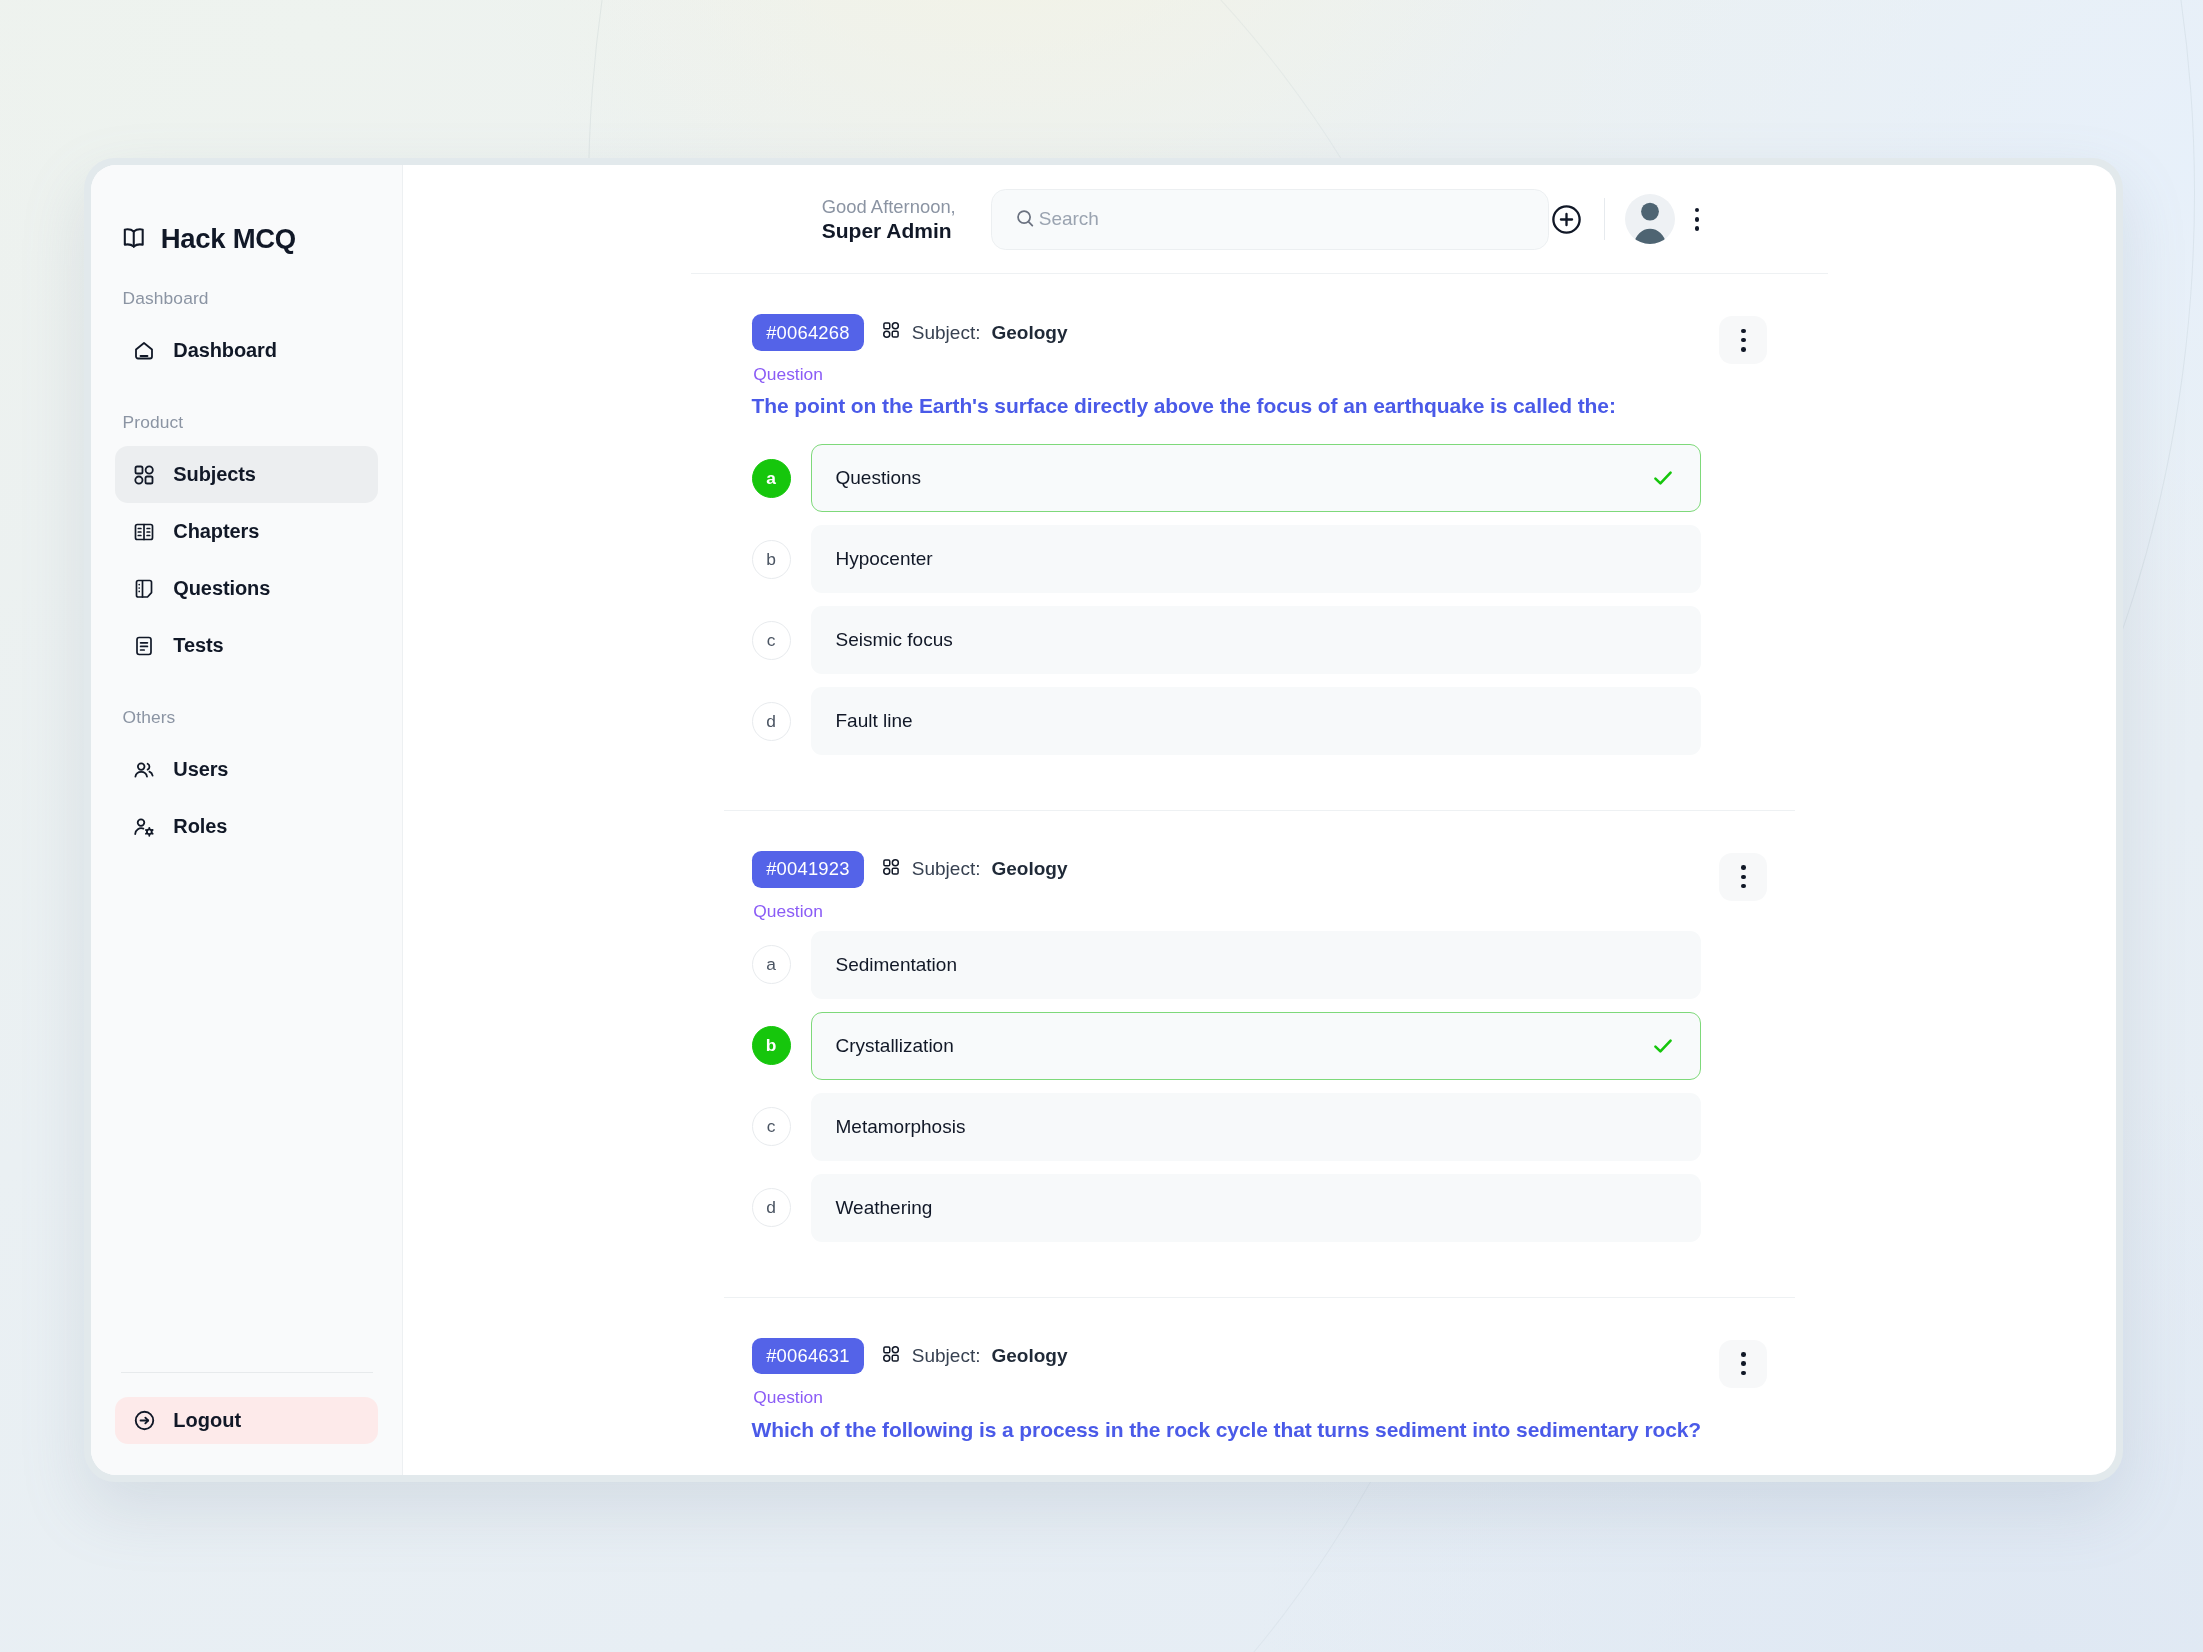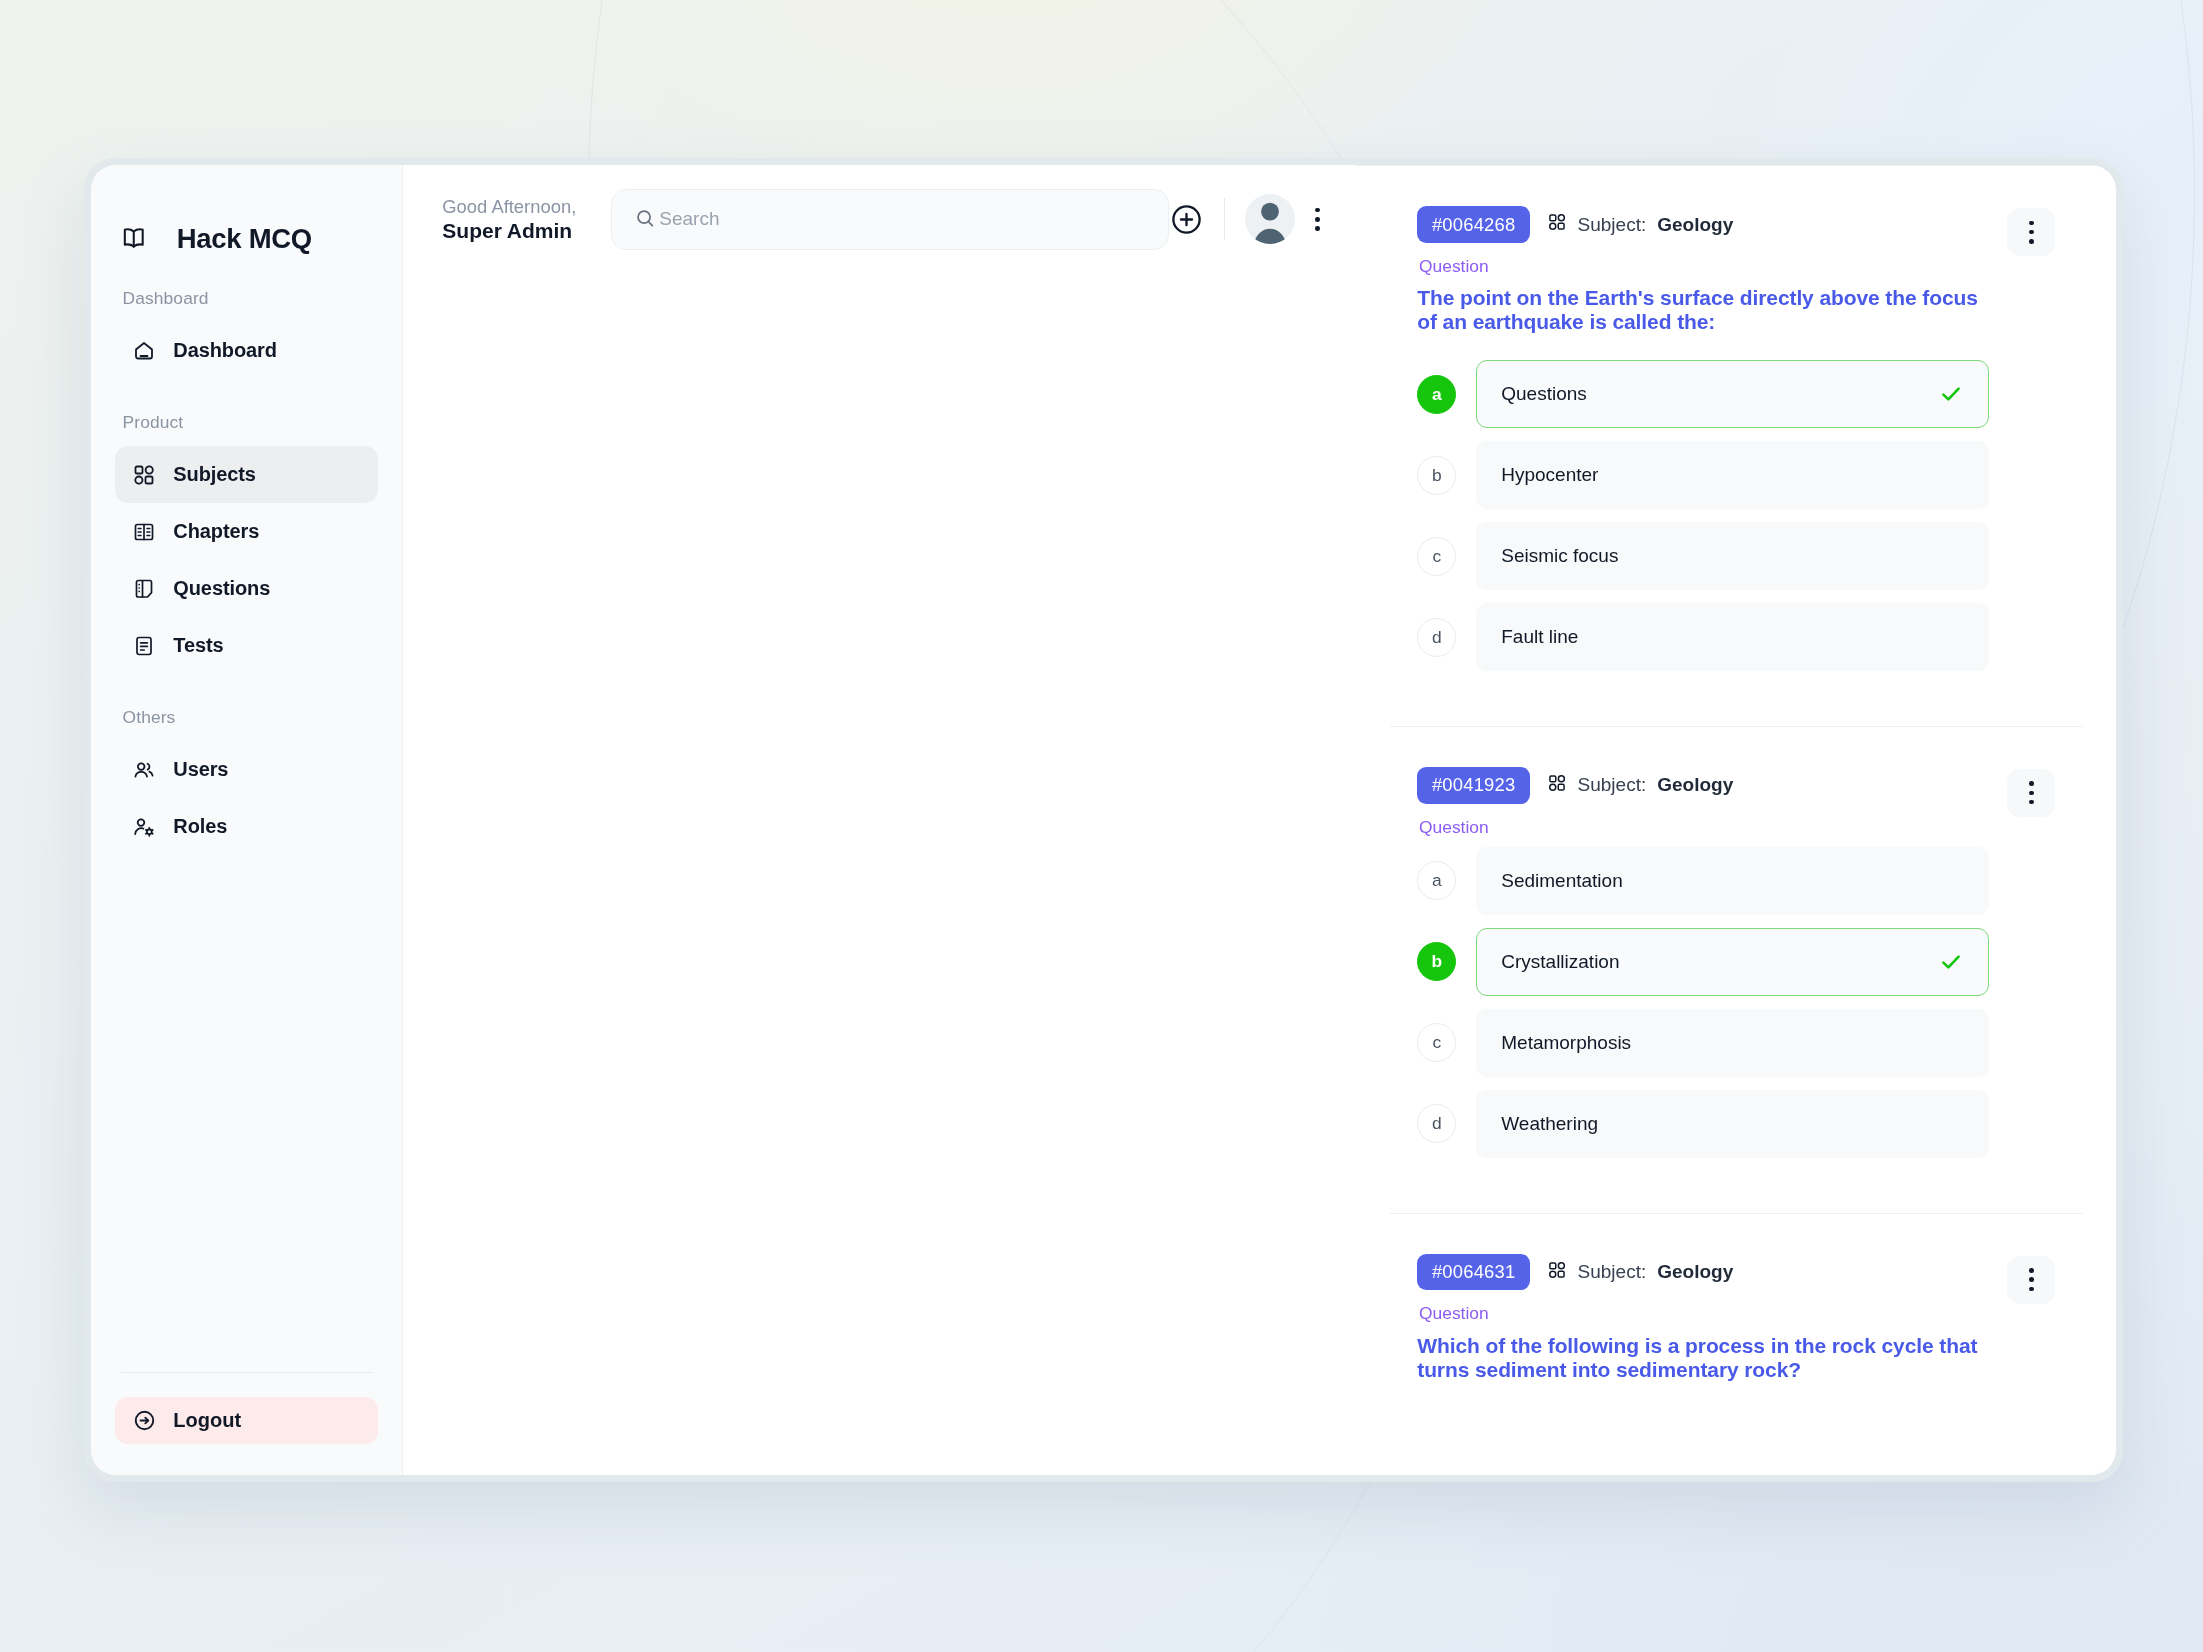--- a/index.html
+++ b/index.html
@@ -53,21 +53,20 @@
     padding: 0 0 0 0;
   }
   .brand {
     display: flex; align-items: center; gap: 13px;
     padding: 46px 0 0 29px;
     height: 101px;
   }
   .brand-name {
     font-size: 27.5px; font-weight: 700; color: #111827;
     letter-spacing: -0.3px;
-    margin-left: 16px;
   }
   .nav-scroll { flex: 1 1 auto; padding: 22px 24px 0 24px; }
   .nav-group-label {
     font-size: 17.4px; color: #8b94a3; font-weight: 400;
     padding: 0 0 13px 7.3px; letter-spacing: 0.1px;
   }
   .nav-group { margin-bottom: 33px; }
   .nav-item {
     display: flex; align-items: center; gap: 16.5px;
     height: 57px; padding: 0 16.5px;
@@ -84,21 +83,21 @@
   .sidebar-foot { padding: 0 24px 31px 24px; }
   .sidebar-divider { height: 0.9px; background: #e7eaec; margin: 0 5.5px 24px 5.5px; }
   .logout-btn {
     display: flex; align-items: center; gap: 16.5px;
     height: 47px; padding: 0 16.5px;
     background: #fdeaea; border-radius: 13px; cursor: pointer;
   }
   .logout-label { font-size: 20px; font-weight: 700; color: #111827; }
 
   
-  .main { flex: 1 1 auto; display: flex; flex-direction: row; min-width: 0; }
+  .main { flex: 1 1 auto; display: flex; flex-direction: column; min-width: 0; align-items: center; }
   .topbar {
     height: 108px; flex: 0 0 108px;
     display: flex; align-items: center;
     padding: 0 37px 0 39px;
     background: #ffffff;
   }
   .greet { line-height: 1.25; margin-right: 35px; white-space: nowrap; }
   .greet-hi { font-size: 18.4px; color: #8b94a3; }
   .greet-name { font-size: 21px; font-weight: 700; color: #111827; }
   .search-wrap {

